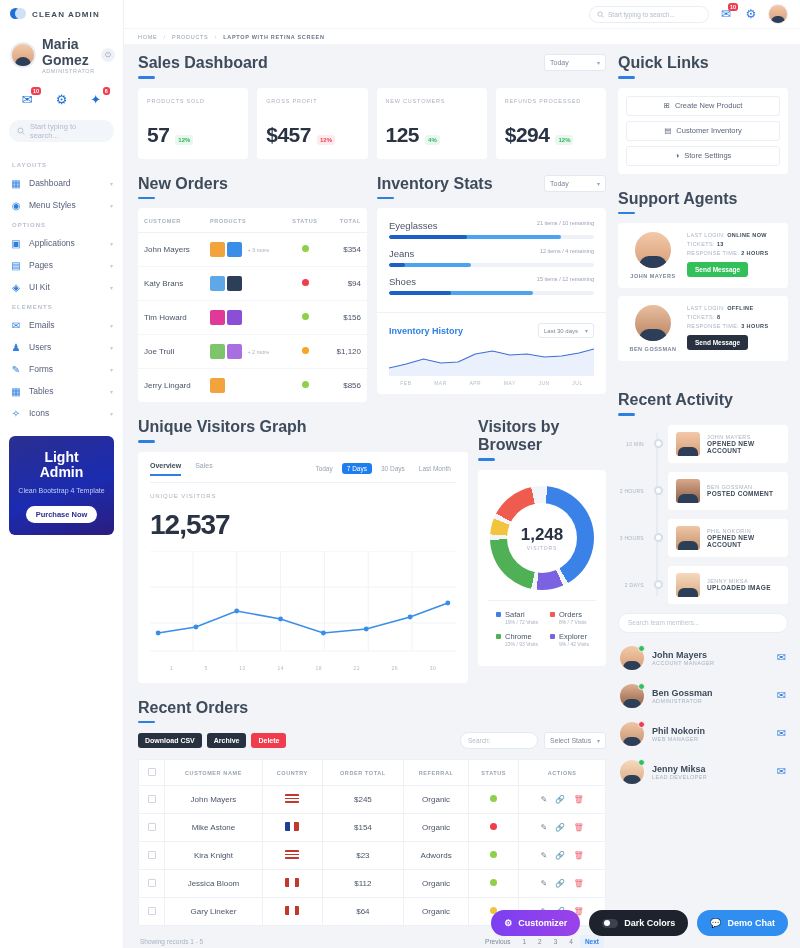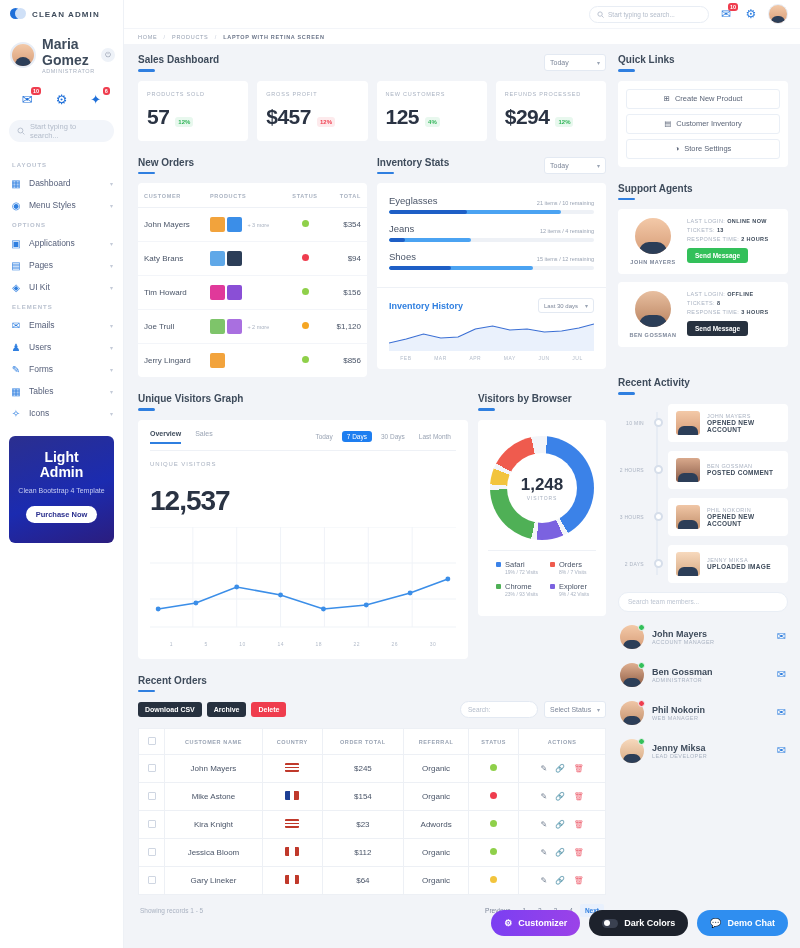--- a/index.html
+++ b/index.html
@@ -41,21 +41,21 @@
   .side-search { margin: 0 9px 14px; background: #f2f5fa; border-radius: 12px; height: 22px;
                  display: flex; align-items: center; gap: 5px; padding: 0 8px; }
   .side-search span.ph { font-size: 7.5px; color: #b3bcca; }
 
   .side-sec { font-size: 6px; color: #b9c1cf; letter-spacing: 1px; padding: 6px 12px 4px; font-weight: bold; }
   .side-item { display: flex; align-items: center; gap: 7px; padding: 5px 10px; font-size: 8.5px; color: #56607a; }
   .side-item .ico { width: 12px; height: 12px; color: #2f7fe0; font-size: 10px; display: flex;
                     align-items: center; justify-content: center; }
   .side-item .caret { margin-left: auto; color: #c4cbd8; font-size: 6px; }
 
-  .promo { margin: 12px 9px 0; border-radius: 6px; padding: 14px 8px 20px;
+  .promo { margin: 12px 9px 0; border-radius: 6px; padding: 14px 8px 12px;
            background: linear-gradient(160deg,#2b2f8f,#1b2bb0 55%,#2b1d7e);
            text-align: center; color: #fff; }
   .promo h4 { font-size: 14px; line-height: 15px; font-weight: bold; }
   .promo p { font-size: 7px; color: #c6ccf2; margin: 6px 0 10px; line-height: 10px; }
   .promo .btn { display: inline-block; background: #fff; color: #2a2f8e; font-size: 7.5px;
                 font-weight: bold; border-radius: 10px; padding: 4px 10px; }
 
   
   .main { flex: 1; min-width: 0; display: flex; flex-direction: column; }
   .topbar { height: 28px; background: #fff; display: flex; align-items: center;
@@ -75,33 +75,33 @@
   .crumbbar { height: 16px; background: #fff; display: flex; align-items: center; padding: 0 14px;
               border-top: 1px solid #f3f5f9; }
   .crumb { font-size: 5.5px; letter-spacing: .7px; color: #97a1b2; text-transform: uppercase; }
   .crumb b { color: #6b7589; font-weight: bold; }
   .crumb .sep { margin: 0 4px; color: #c9d0dc; }
 
   .content { flex: 1; display: flex; gap: 0; overflow: hidden; }
   .col-main { flex: 1; min-width: 0; padding: 10px 8px 0 14px; }
   .col-right { width: 186px; flex: 0 0 186px; padding: 10px 12px 0 4px; }
 
-  .sec-title { font-size: 10px; font-weight: bold; color: #3e4b5b; }
+  .sec-title { font-size: 16px; font-weight: bold; color: #3e4b5b; }
   .sec-underline { width: 17px; height: 2.5px; background: #2f7fe0; border-radius: 2px; margin-top: 4px; }
   .sec-head { display: flex; align-items: flex-start; justify-content: space-between; margin-bottom: 9px; }
 
   .selbox { border: 1px solid #e3e9f2; background: #fff; border-radius: 3px; height: 17px; min-width: 62px;
             display: flex; align-items: center; justify-content: space-between; padding: 0 5px;
             font-size: 7px; color: #7c8699; }
   .selbox .cv { font-size: 6px; color: #9aa4b4; }
 
   .stats { display: flex; gap: 9px; margin-bottom: 16px; }
   .stat { flex: 1; background: #fff; border-radius: 4px; padding: 10px 9px 12px; }
   .stat .lbl { font-size: 5.5px; letter-spacing: .8px; color: #a9b2c1; text-transform: uppercase; }
-  .stat .row { display: flex; align-items: baseline; gap: 6px; margin-top: 8px; }
+  .stat .row { display: flex; align-items: baseline; gap: 6px; margin-top: 19px; }
   .stat .val { font-size: 21px; font-weight: bold; color: #2a3343; letter-spacing: -.5px; }
   .pill { font-size: 6px; font-weight: bold; border-radius: 3px; padding: 2px 3px; }
   .pill.up { background: #e8f8ee; color: #2fb457; }
   .pill.dn { background: #fdeaec; color: #ef3d4e; }
 
   .two { display: flex; gap: 10px; margin-bottom: 16px; }
   .half { flex: 1; min-width: 0; }
   .card { background: #fff; border-radius: 4px; }
 
   table.mini { width: 100%; border-collapse: collapse; }
@@ -110,21 +110,21 @@
   table.mini td { font-size: 8px; color: #4a5568; padding: 9px 6px; border-bottom: 1px solid #f3f5f9; }
   table.mini tr:last-child td { border-bottom: none; }
   .dot { width: 7px; height: 7px; border-radius: 50%; display: inline-block; }
   .dot.green { background: #8fd04a; } .dot.red { background: #ef3d4e; }
   .dot.orange { background: #f5a623; } .dot.yellow { background: #f2c43d; }
   .prod-ico { width: 15px; height: 15px; border-radius: 2px; display: inline-block; vertical-align: middle; }
   .more { font-size: 5.5px; color: #a9b2c1; margin-left: 3px; }
 
   .inv-card { padding: 12px 12px 8px; }
   .inv-row { margin-bottom: 9px; }
-  .inv-top { display: flex; justify-content: space-between; align-items: flex-end; }
+  .inv-top { display: flex; justify-content: space-between; align-items: flex-start; }
   .inv-name { font-size: 9.5px; color: #4a5568; }
   .inv-meta { font-size: 5.5px; color: #9aa4b4; }
   .bar { height: 4px; border-radius: 3px; background: #eef1f6; margin-top: 4px; position: relative; overflow: hidden; }
   .bar i { position: absolute; top: 0; left: 0; height: 100%; border-radius: 3px; display: block; }
   .bar i.light { background: #4ba3f2; } .bar i.dark { background: #1e5fc6; }
 
   .invhist { border-top: 1px solid #eef1f6; padding: 10px 12px 8px; }
   .invhist-head { display: flex; justify-content: space-between; align-items: center; margin-bottom: 4px; }
   .invhist-title { font-size: 9px; font-weight: bold; color: #2f7fe0; }
   .xaxis { display: flex; justify-content: space-around; font-size: 5px; color: #b3bcca;
@@ -132,21 +132,21 @@
 
   .vis-card { padding: 10px 12px 12px; }
   .vtabs { display: flex; align-items: center; justify-content: space-between;
            border-bottom: 1px solid #eef1f6; padding-bottom: 6px; }
   .vtab { font-size: 7px; color: #9aa4b4; margin-right: 14px; padding-bottom: 5px; }
   .vtab.on { color: #3e4b5b; border-bottom: 2px solid #2f7fe0; font-weight: bold; }
   .vfilters { display: flex; gap: 4px; }
   .vf { font-size: 6.5px; color: #9aa4b4; padding: 2px 5px; border-radius: 3px; }
   .vf.on { background: #1e7ef0; color: #fff; }
   .uv-lbl { font-size: 6px; letter-spacing: .9px; color: #a9b2c1; text-transform: uppercase; margin-top: 10px; }
-  .uv-val { font-size: 28px; font-weight: bold; color: #2a3343; letter-spacing: -1px; margin-top: 18px; }
+  .uv-val { font-size: 28px; font-weight: bold; color: #2a3343; letter-spacing: -1px; margin-top: 10px; }
 
   .donut-card { padding: 12px 10px; text-align: center; }
   .donut { width: 104px; height: 104px; border-radius: 50%; margin: 4px auto 10px; position: relative;
            background: conic-gradient(#f3f5f9 0deg 6deg, #3b82e8 6deg 150deg, #f3f5f9 150deg 156deg,
              #7b62e0 156deg 186deg, #f3f5f9 186deg 192deg, #4fb056 192deg 268deg, #f3f5f9 268deg 274deg,
              #f2c43d 274deg 292deg, #f3f5f9 292deg 298deg, #ef5b4e 298deg 348deg, #f3f5f9 348deg 360deg); }
   .donut::after { content: ""; position: absolute; inset: 17px; background: #fff; border-radius: 50%; }
   .donut-ctr { position: absolute; inset: 0; display: flex; flex-direction: column; align-items: center;
                justify-content: center; z-index: 2; }
   .donut-val { font-size: 17px; font-weight: bold; color: #2a3343; }

